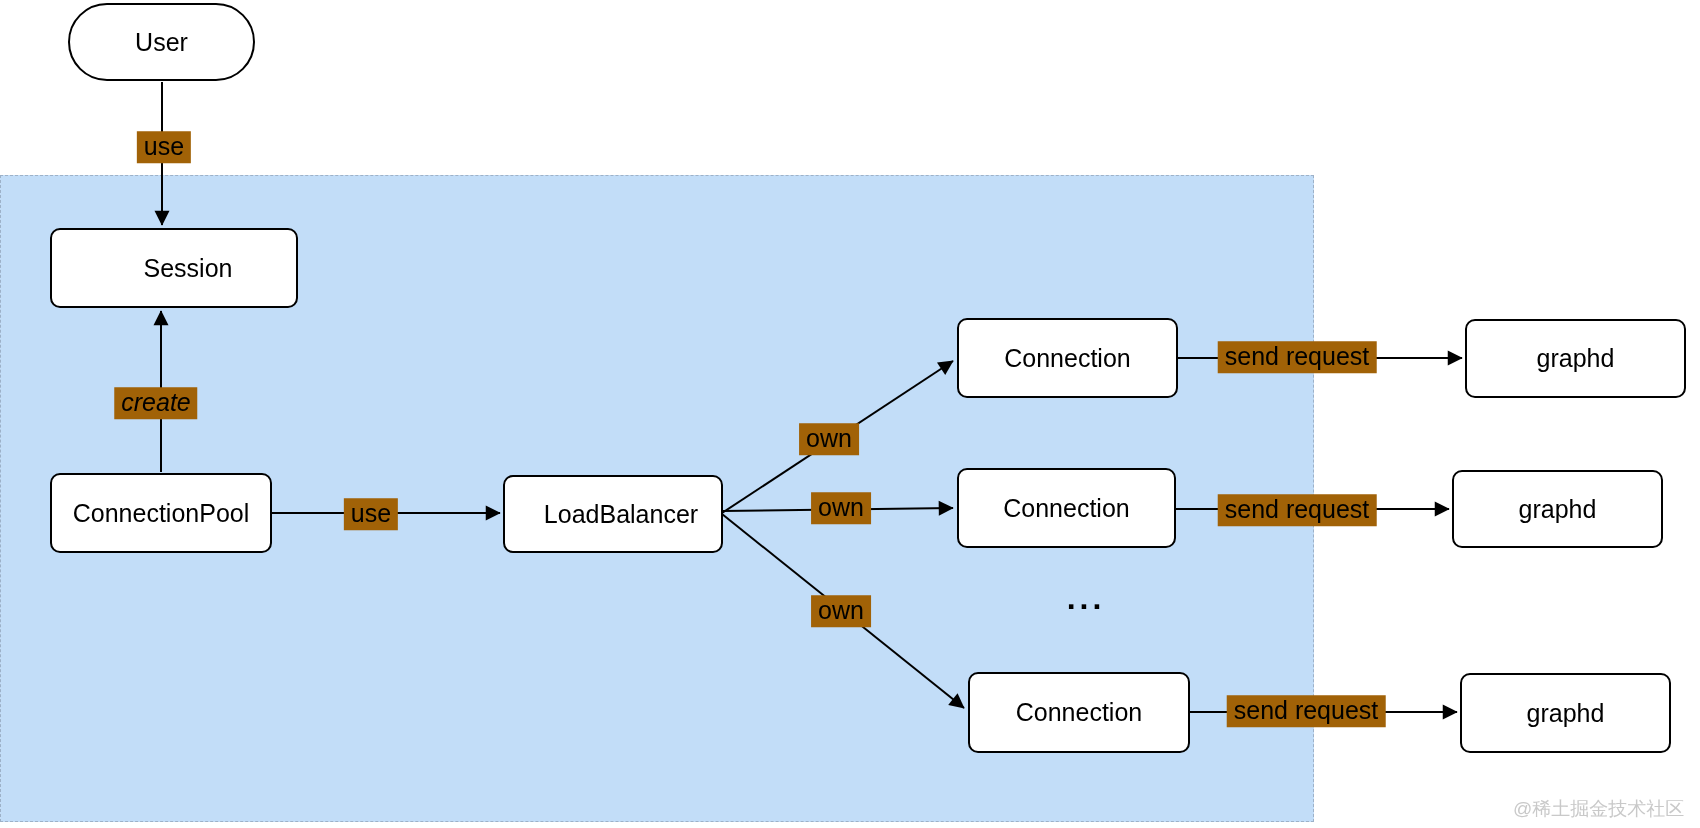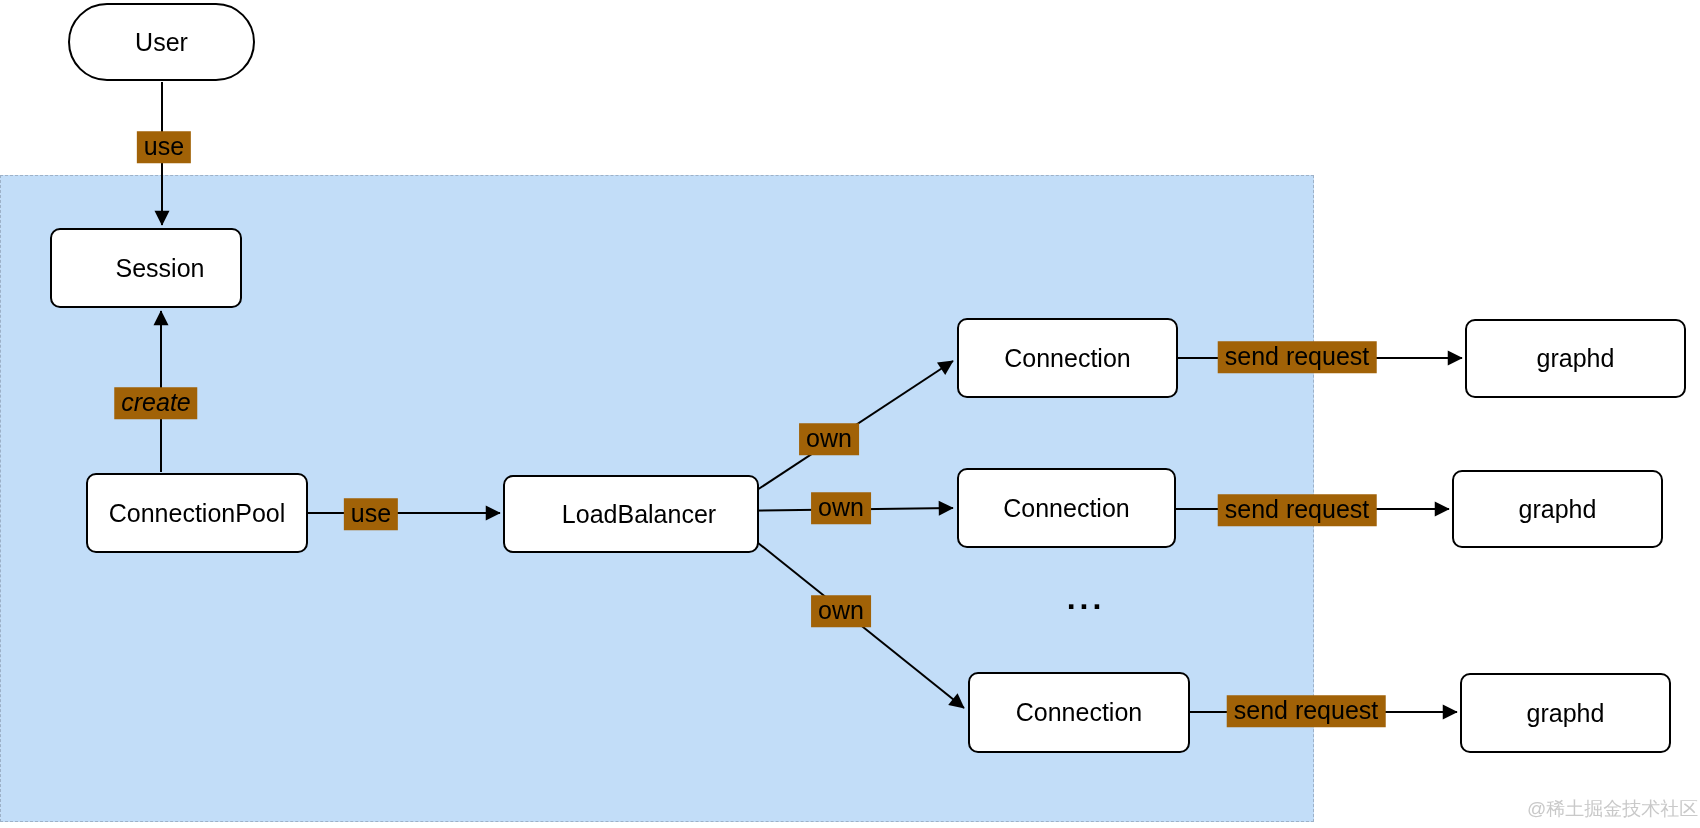--- a/index.html
+++ b/index.html
@@ -92,25 +92,25 @@
     <line x1="722" y1="513" x2="953" y2="361" marker-end="url(#arrow)"></line>
     <line x1="722" y1="511" x2="953" y2="508" marker-end="url(#arrow)"></line>
     <line x1="722" y1="514" x2="964" y2="708" marker-end="url(#arrow)"></line>
     <line x1="1178" y1="358" x2="1462" y2="358" marker-end="url(#arrow)"></line>
     <line x1="1176" y1="509" x2="1449" y2="509" marker-end="url(#arrow)"></line>
     <line x1="1190" y1="712" x2="1457" y2="712" marker-end="url(#arrow)"></line>
   </svg>
 
   <div class="node pill" style="left:68px; top:3px; width:187px; height:78px;">User</div>
 
-  <div class="node" style="left:50px; top:228px; width:192px; height:80px;padding-left:28px;">Session</div>
+  <div class="node" style="left:50px; top:228px; width:248px; height:80px;padding-left:28px;">Session</div>
 
-  <div class="node" style="left:50px; top:473px; width:222px; height:80px;margin-left:36px;">ConnectionPool</div>
+  <div class="node" style="left:50px; top:473px; width:222px; height:80px;">ConnectionPool</div>
 
-  <div class="node" style="left:503px; top:475px; width:256px; height:78px;padding-left:16px;">LoadBalancer</div>
+  <div class="node" style="left:503px; top:475px; width:220px; height:78px;padding-left:16px;">LoadBalancer</div>
 
   <div class="node" style="left:957px; top:318px; width:221px; height:80px;">Connection</div>
 
   <div class="node" style="left:957px; top:468px; width:219px; height:80px;">Connection</div>
 
   <div class="node" style="left:968px; top:672px; width:222px; height:81px;">Connection</div>
 
   <div class="node" style="left:1465px; top:319px; width:221px; height:79px;">graphd</div>
 
   <div class="node" style="left:1452px; top:470px; width:211px; height:78px;">graphd</div>
@@ -130,15 +130,15 @@
   <div class="edge-label" style="left:841px; top:611px;">own</div>
 
   <div class="edge-label" style="left:1297px; top:357px;">send request</div>
 
   <div class="edge-label" style="left:1297px; top:510px;">send request</div>
 
   <div class="edge-label" style="left:1306px; top:711px;">send request</div>
 
   <div class="ellipsis" style="left:1086px; top:598px;">...</div>
 
-  <div class="watermark" style="left:1513px; top:796px;margin-left:14px;">@稀土掘金技术社区</div>
+  <div class="watermark" style="left:1513px; top:796px;">@稀土掘金技术社区</div>
 
 </div>
 
 </body></html>

